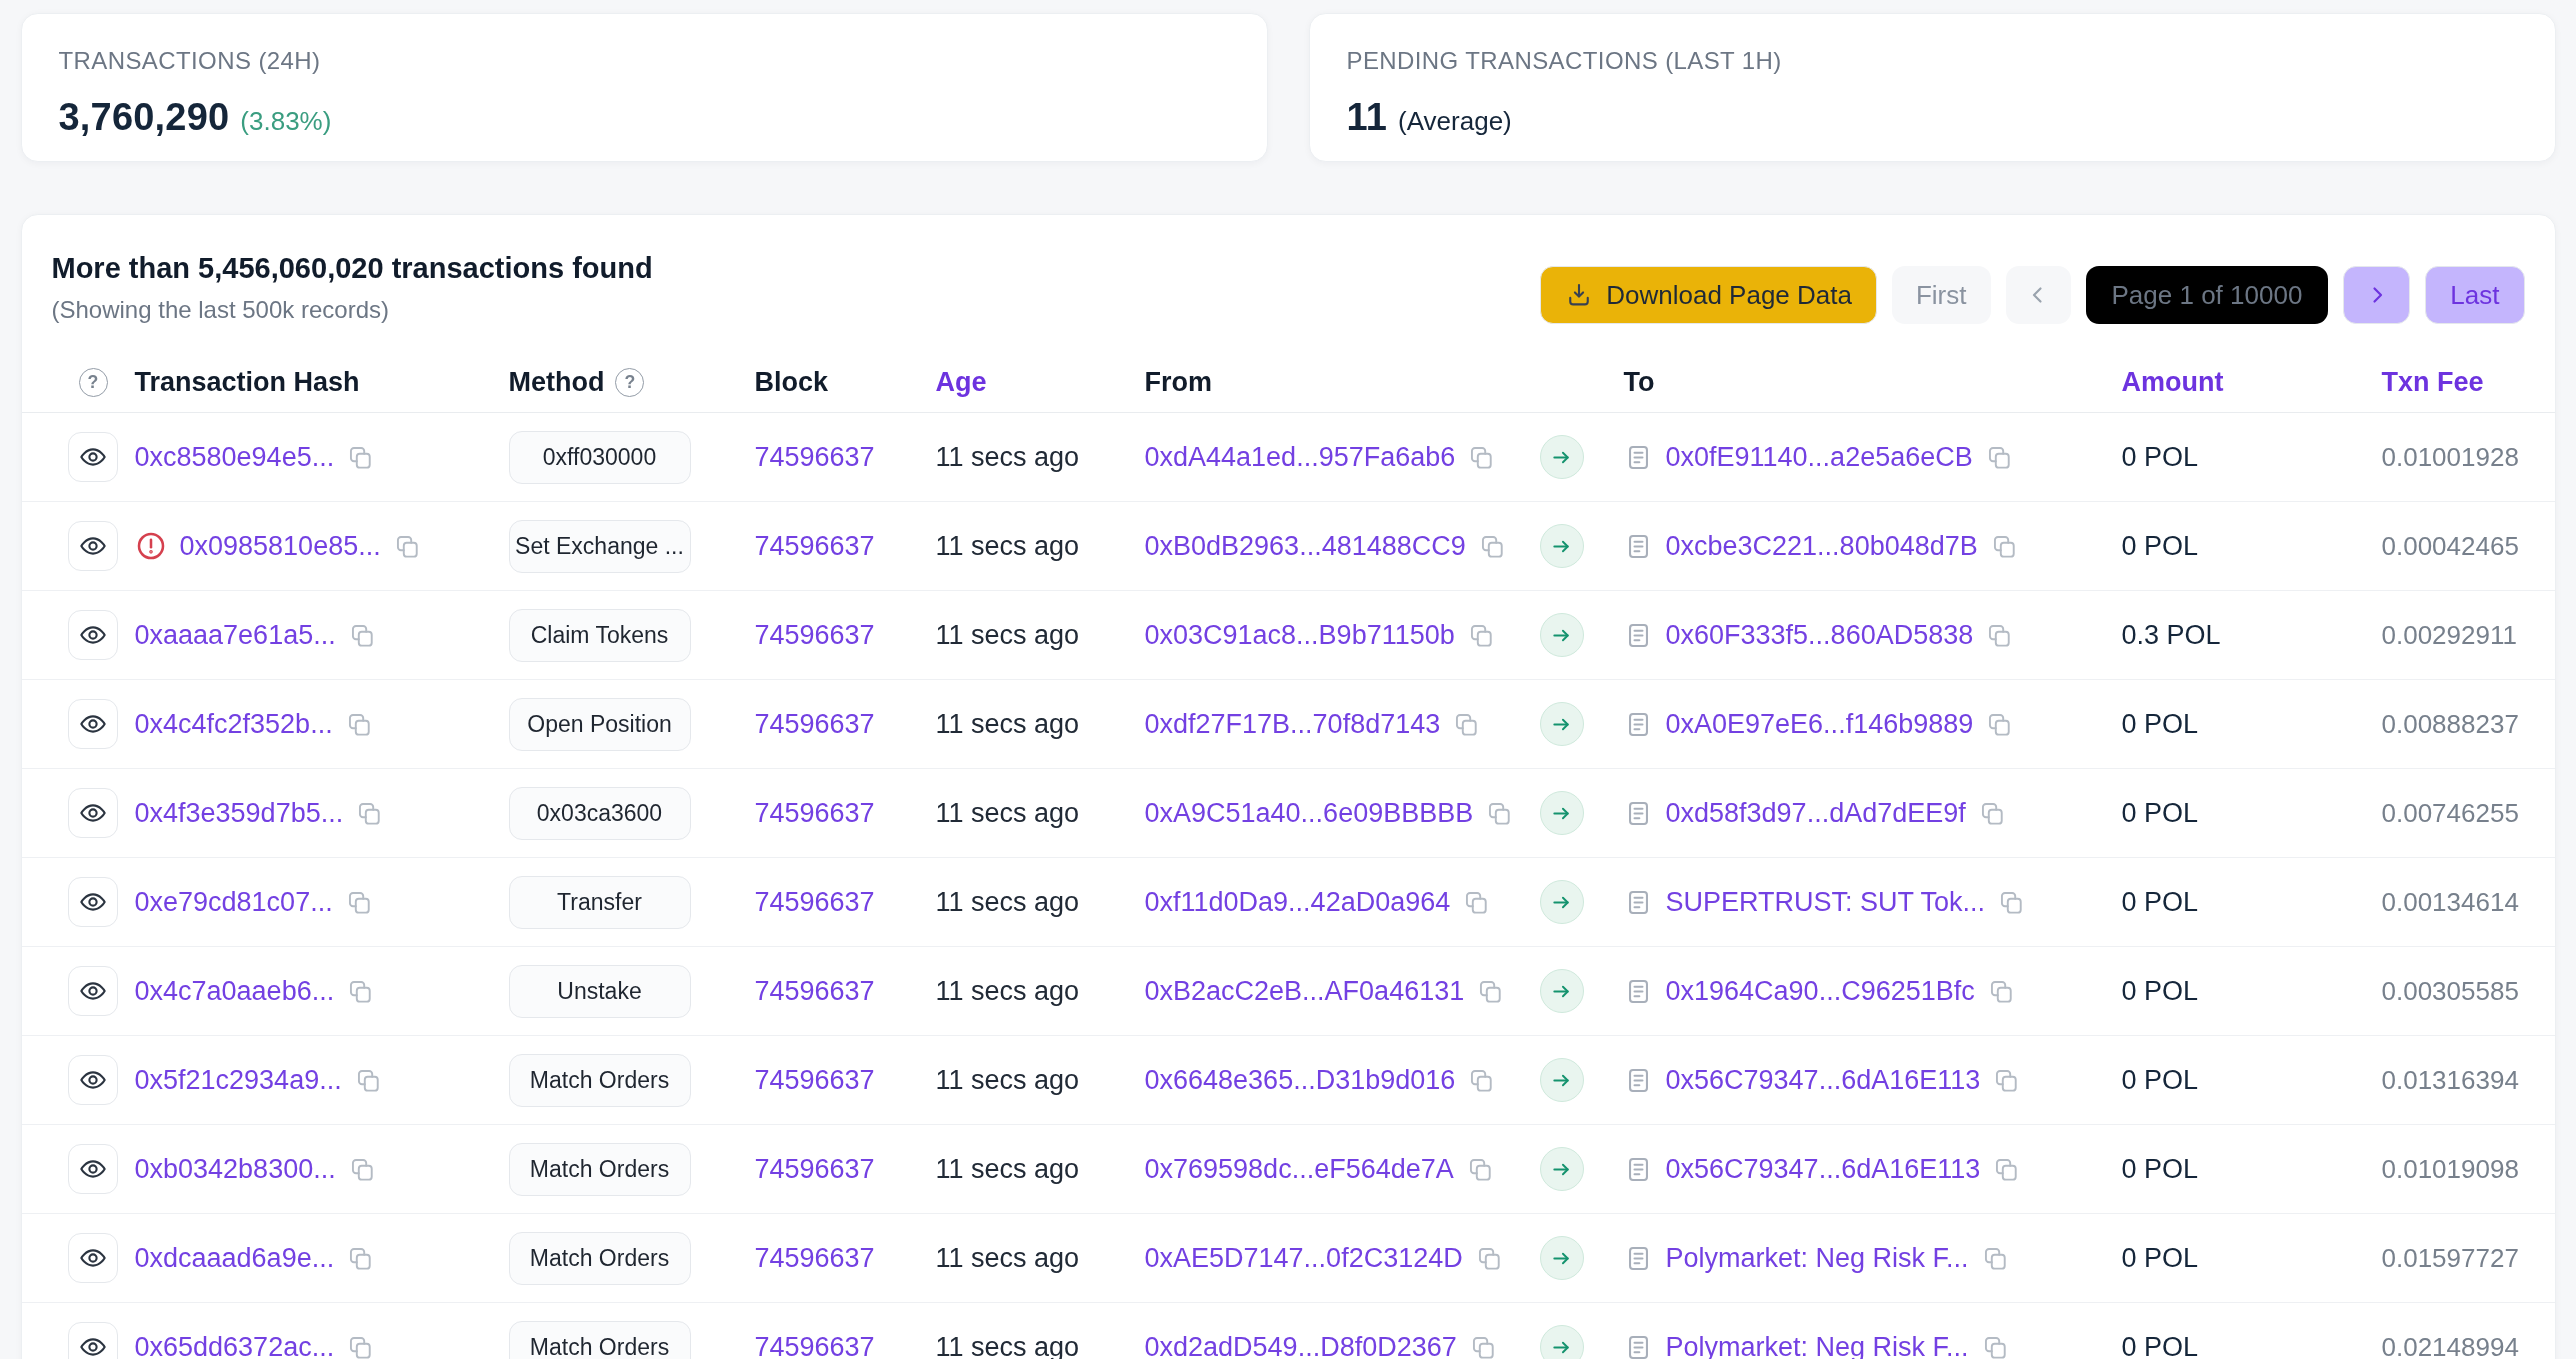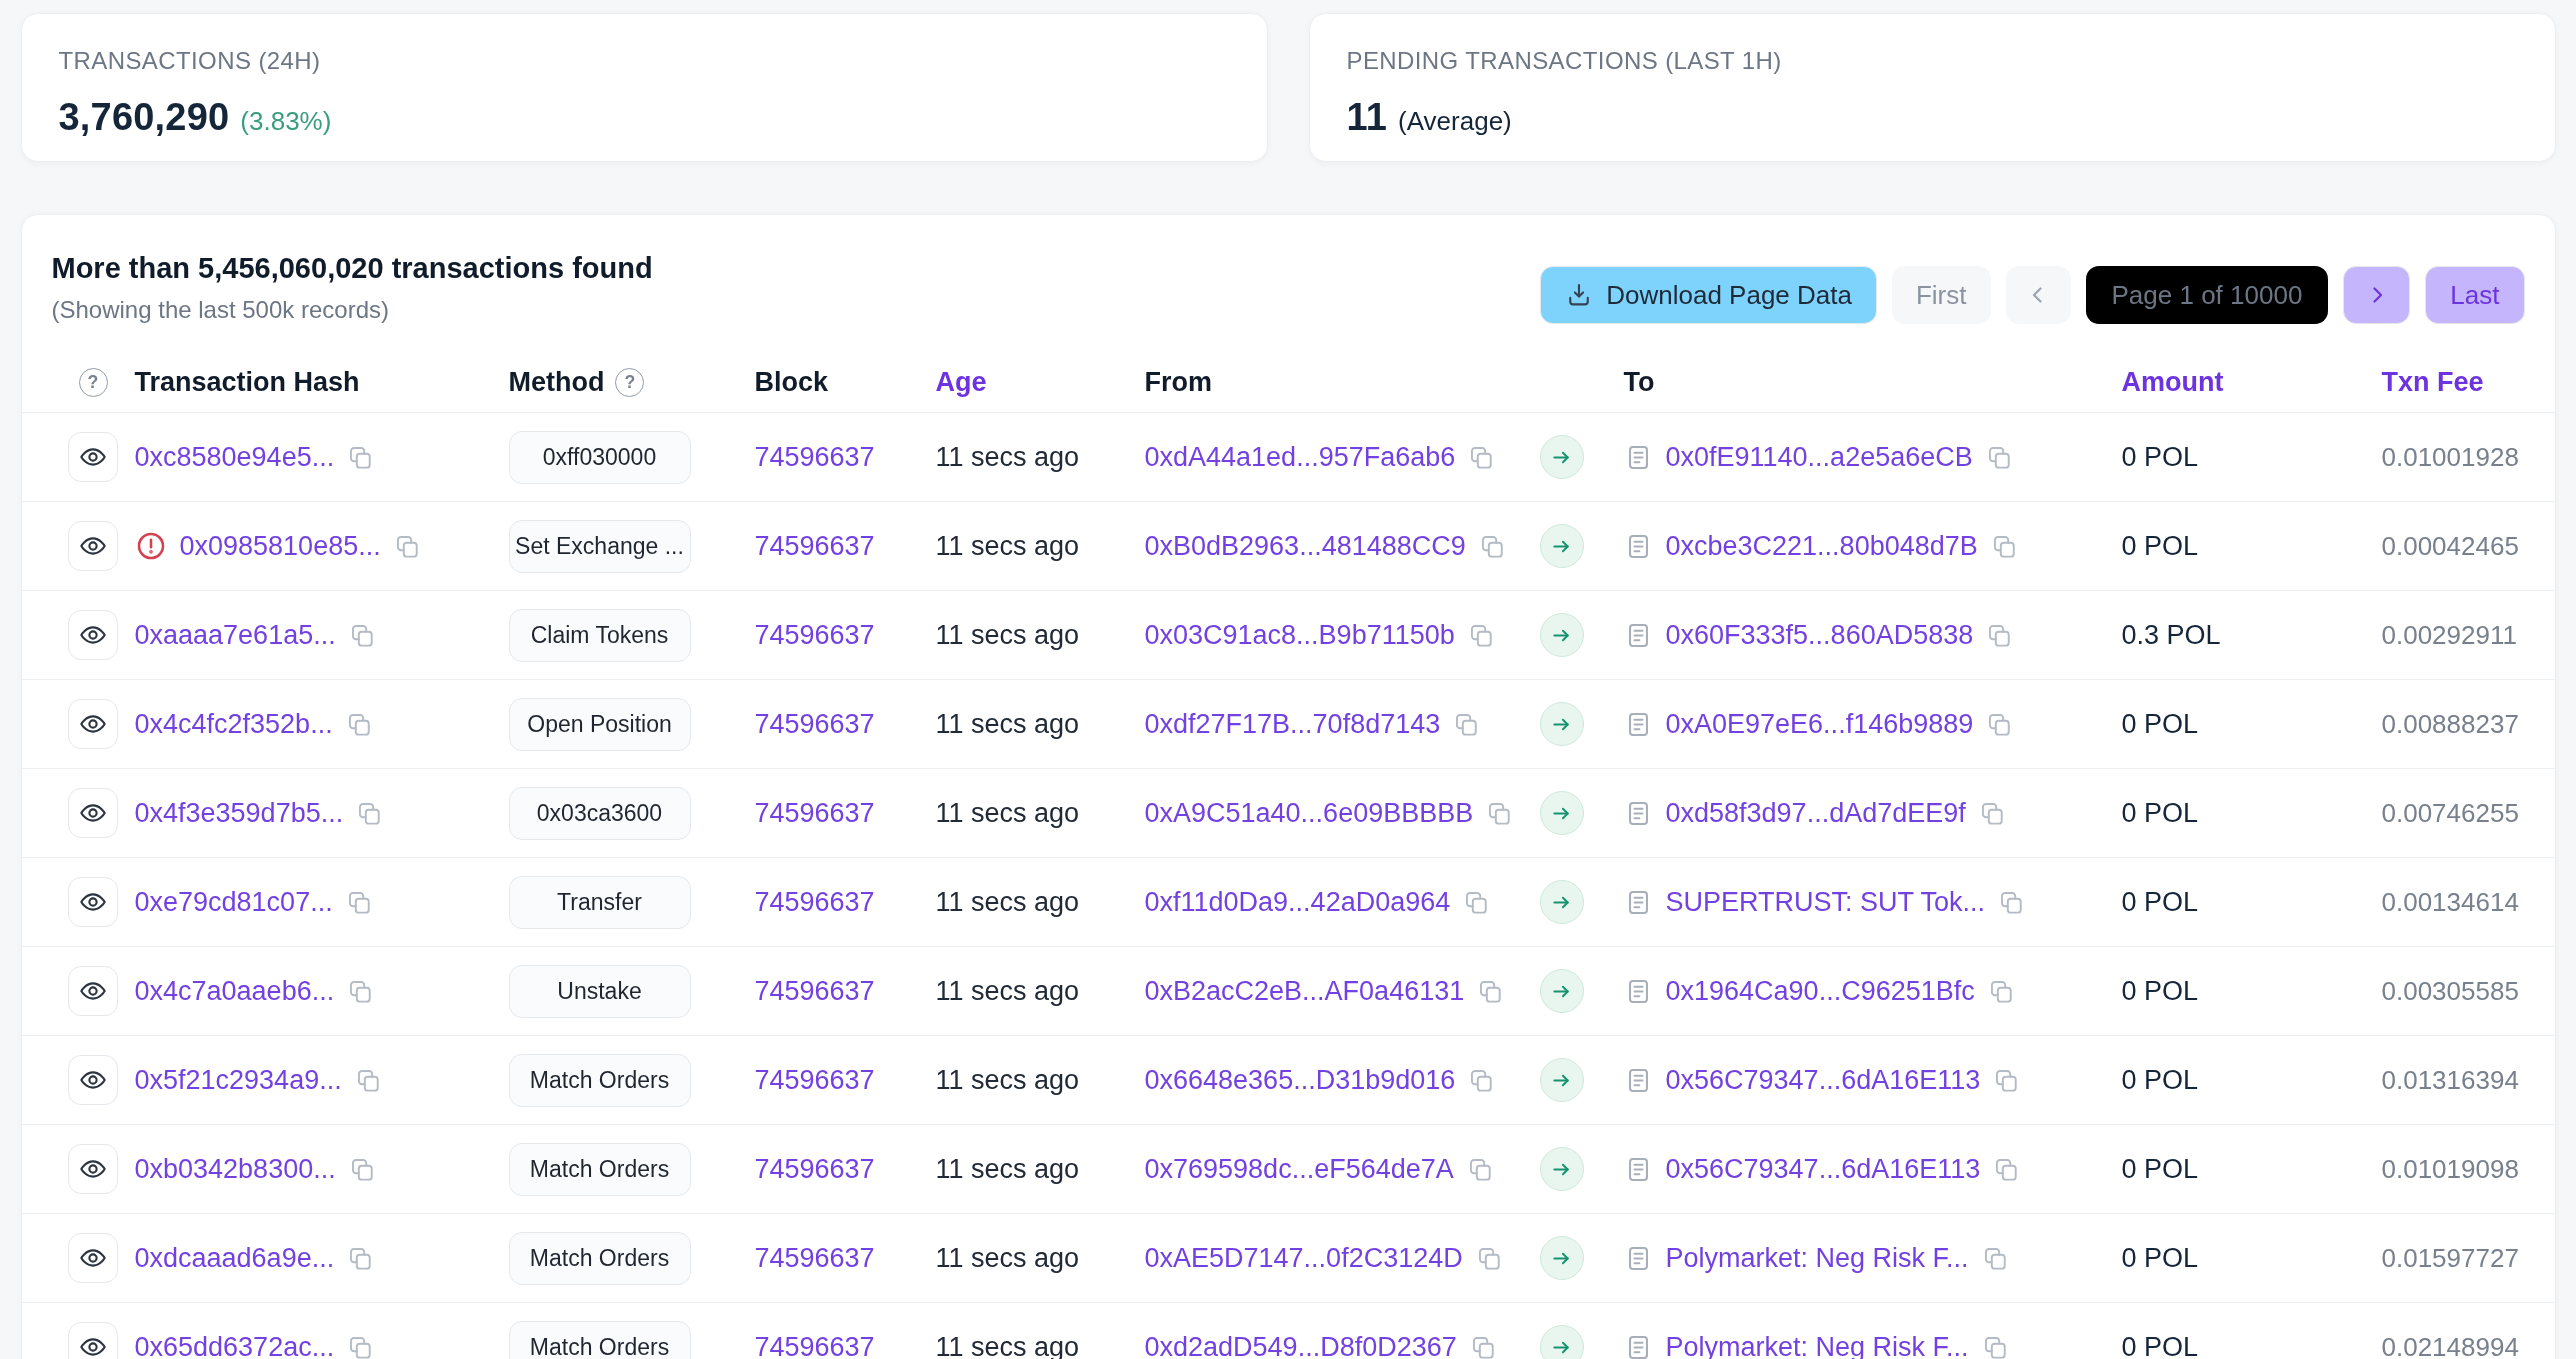--- a/index.html
+++ b/index.html
@@ -36,21 +36,21 @@
     padding: 37px 30px 28px 30px;
   }
   .panel-title { font-size: 29px; font-weight: 600; color: #111c2b; }
   .panel-subtitle { font-size: 24px; color: #6c7684; margin-top: 11px; }
   .panel-controls { display: flex; align-items: center; gap: 15px; }
   .btn, .pill {
     height: 58px; display: inline-flex; align-items: center; justify-content: center;
     border-radius: 13px; font-size: 26px; font-family: inherit;
     border: none; background: none; cursor: pointer; white-space: nowrap;
   }
-  .btn-white { background: #7dd3fc; border: 0.9px solid #e5e8ec; color: #1f2937; padding: 0 24px; gap: 13px; }
+  .btn-white { background: #eab308; border: 0.9px solid #e5e8ec; color: #1f2937; padding: 0 24px; gap: 13px; }
   .pill-grey { background: #f6f7f9; color: #8a93a0; padding: 0 24px; }
   .pill-grey.iconic { padding: 0 20.5px; color: #9aa3ae; }
   .page-indicator { background: #000000; color: #6c7684; padding: 0 26px; }
   .pill-white { background: #c4b5fd; border: 0.9px solid #e5e8ec; color: #6d33df; padding: 0 24px; }
   .pill-white.iconic { padding: 0 20.5px; }
   
   .grid-row {
     display: grid;
     grid-template-columns: 83px 374px 246px 181px 209px 395px 84px 498px 260px 1fr;
     align-items: center; padding: 0 30px;

